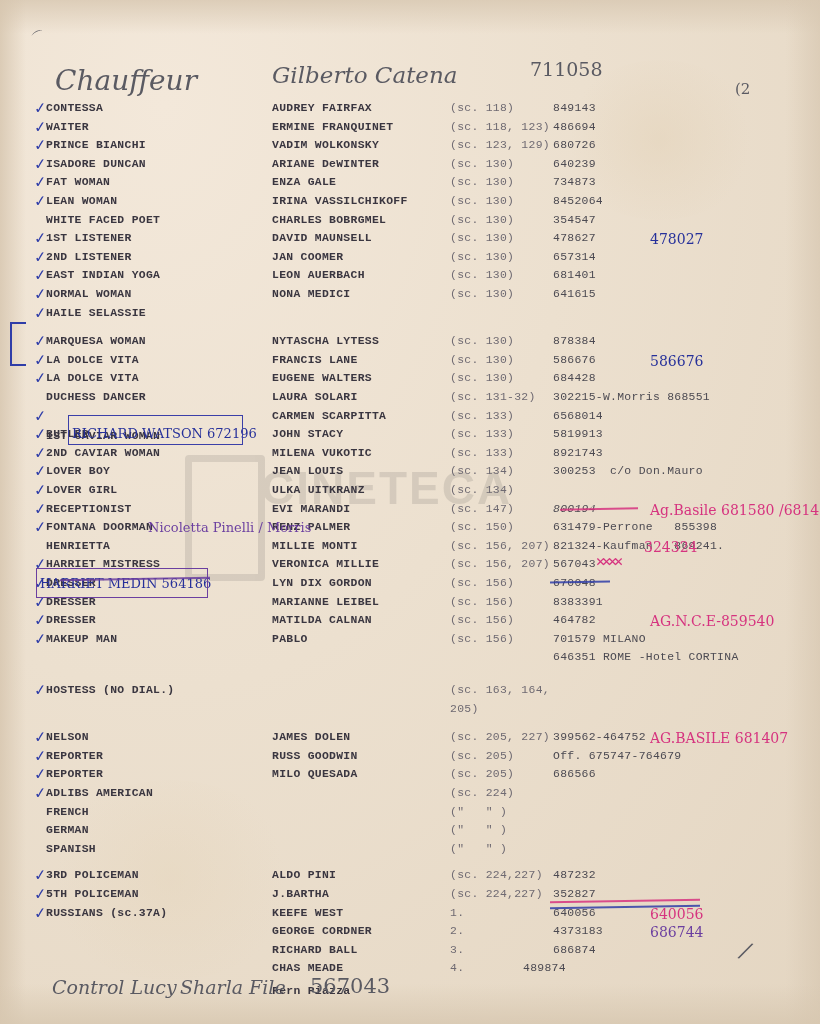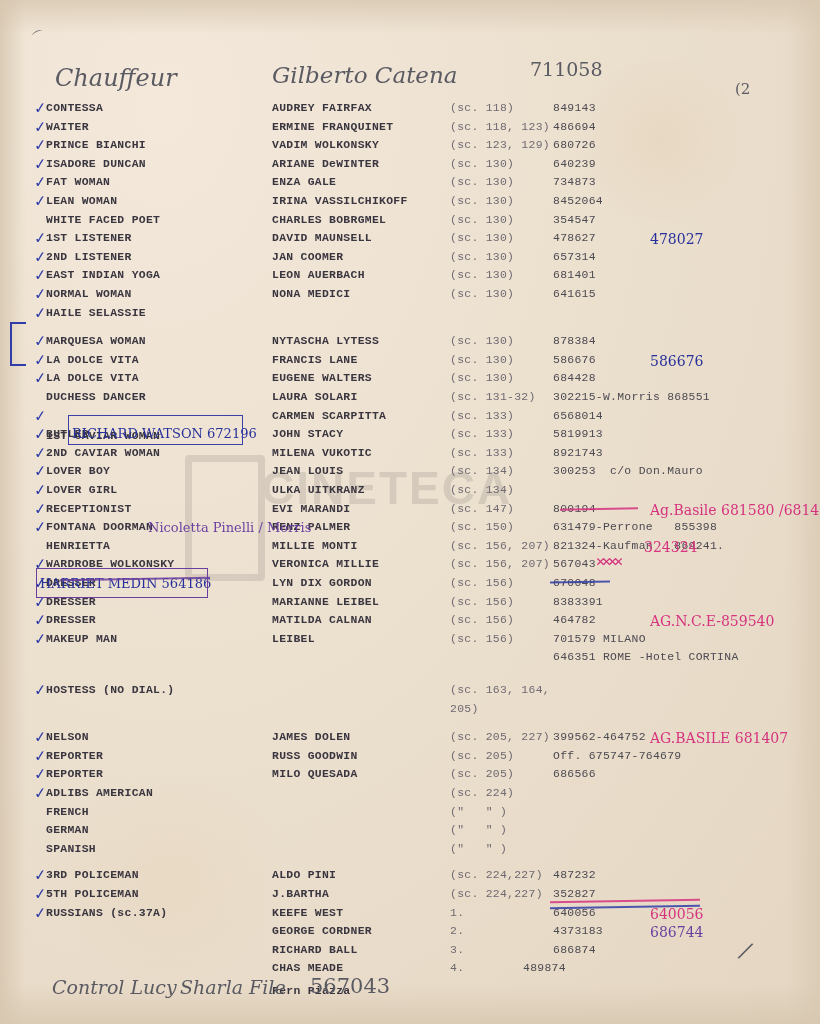--- a/index.html
+++ b/index.html
@@ -104,21 +104,21 @@
   <div class="edge-bottom"></div>
 
   <div class="stain" style="left:560px;top:60px;width:200px;height:160px;background:radial-gradient(circle,#e3d2b8 0%,rgba(227,210,184,0) 70%);opacity:.5;"></div>
   <div class="stain" style="left:40px;top:780px;width:260px;height:200px;background:radial-gradient(circle,#e5d5bb 0%,rgba(229,213,187,0) 70%);opacity:.45;"></div>
 
   <div class="watermark">
     <div class="wm-box"></div>
     <div class="wm-text">CINETECA</div>
   </div>
 
-  <div class="hand ink-pencil" style="left:55px;top:64px;font-size:24px;">Chauffeur</div>
+  <div class="hand ink-pencil" style="left:55px;top:64px;font-size:28px;">Chauffeur</div>
   <div class="hand ink-pencil" style="left:272px;top:62px;font-size:23px;">Gilberto Catena</div>
   <div class="hand ink-pencil" style="left:530px;top:58px;font-size:19px;font-style:normal;">711058</div>
   <div class="hand ink-pencil" style="left:735px;top:80px;font-size:15px;font-style:normal;">(2</div>
 
   <div class="hand ink-pencil" style="left:30px;top:30px;font-size:14px;transform:rotate(-25deg);">⌒</div>
 
   <div id="rows">
       <div class="check" style="left: 34px; top: 99px;">✓</div>
       <div class="typed bold" style="left: 46px; top: 102px;">CONTESSA</div>
       <div class="typed bold" style="left: 272px; top: 102px;">AUDREY FAIRFAX</div>
@@ -218,35 +218,35 @@
       <div class="typed faint" style="left: 450px; top: 465.4px;">(sc. 134)</div>
       <div class="typed " style="left: 553px; top: 465.4px;">300253  c/o Don.Mauro</div>
       <div class="check" style="left: 34px; top: 481px;">✓</div>
       <div class="typed bold" style="left: 46px; top: 484px;">LOVER GIRL</div>
       <div class="typed bold" style="left: 272px; top: 484px;">ULKA UITKRANZ</div>
       <div class="typed faint" style="left: 450px; top: 484px;">(sc. 134)</div>
       <div class="check" style="left: 34px; top: 499.6px;">✓</div>
       <div class="typed bold" style="left: 46px; top: 502.6px;">RECEPTIONIST</div>
       <div class="typed bold" style="left: 272px; top: 502.6px;">EVI MARANDI</div>
       <div class="typed faint" style="left: 450px; top: 502.6px;">(sc. 147)</div>
-      <div class="typed " style="left: 553px; top: 502.6px;">800194</div>
+      <div class="typed " style="left: 553px; top: 502.6px; font-style: italic;">800194</div>
       <div class="hand ink-pink" style="font-size: 14px; font-style: normal; left: 650px; top: 501.6px;">Ag.Basile 681580 /681407</div>
       <div class="check" style="left: 34px; top: 518.2px;">✓</div>
       <div class="typed bold" style="left: 46px; top: 521.2px;">FONTANA DOORMAN</div>
       <div class="typed bold" style="left: 272px; top: 521.2px;">RENZ PALMER</div>
       <div class="typed faint" style="left: 450px; top: 521.2px;">(sc. 150)</div>
       <div class="typed " style="left: 553px; top: 521.2px;">631479-Perrone   855398</div>
       <div class="hand ink-purple" style="font-size: 13px; font-style: normal; left: 148px; top: 520.2px;">Nicoletta Pinelli / Morris</div>
       <div class="typed bold" style="left: 46px; top: 539.8px;">HENRIETTA</div>
       <div class="typed bold" style="left: 272px; top: 539.8px;">MILLIE MONTI</div>
       <div class="typed faint" style="left: 450px; top: 539.8px;">(sc. 156, 207)</div>
       <div class="typed " style="left: 553px; top: 539.8px;">821324-Kaufman   869241.</div>
       <div class="hand ink-pink" style="font-size: 14px; font-style: normal; left: 644px; top: 538.8px;">324324</div>
       <div class="check" style="left: 34px; top: 555.4px;">✓</div>
-      <div class="typed bold" style="left: 46px; top: 558.4px;">WARDROBE WOLKONSKY</div>
+      <div class="typed bold" style="left: 46px; top: 558.4px;">HARRIET MISTRESS</div>
       <div class="typed bold" style="left: 272px; top: 558.4px;">VERONICA MILLIE</div>
       <div class="typed faint" style="left: 450px; top: 558.4px;">(sc. 156, 207)</div>
       <div class="typed " style="left: 553px; top: 558.4px;">567043</div>
       <div class="check" style="left: 34px; top: 574px;">✓</div>
       <div class="typed bold" style="left: 46px; top: 577px;">DRESSER</div>
       <div class="typed bold" style="left: 272px; top: 577px;">LYN DIX GORDON</div>
       <div class="typed faint" style="left: 450px; top: 577px;">(sc. 156)</div>
       <div class="typed " style="left: 553px; top: 577px;">670048</div>
       <div class="hand ink-darkblue" style="font-size: 13px; font-style: normal; left: 40px; top: 576px;">HARRIET MEDIN 564186</div>
       <div class="check" style="left: 34px; top: 592.6px;">✓</div>
@@ -255,21 +255,21 @@
       <div class="typed faint" style="left: 450px; top: 595.6px;">(sc. 156)</div>
       <div class="typed " style="left: 553px; top: 595.6px;">8383391</div>
       <div class="check" style="left: 34px; top: 611.2px;">✓</div>
       <div class="typed bold" style="left: 46px; top: 614.2px;">DRESSER</div>
       <div class="typed bold" style="left: 272px; top: 614.2px;">MATILDA CALNAN</div>
       <div class="typed faint" style="left: 450px; top: 614.2px;">(sc. 156)</div>
       <div class="typed " style="left: 553px; top: 614.2px;">464782</div>
       <div class="hand ink-pink" style="font-size: 14px; font-style: normal; left: 650px; top: 613.2px;">AG.N.C.E-859540</div>
       <div class="check" style="left: 34px; top: 629.8px;">✓</div>
       <div class="typed bold" style="left: 46px; top: 632.8px;">MAKEUP MAN</div>
-      <div class="typed bold" style="left: 272px; top: 632.8px;">LEIBEL</div>
+      <div class="typed bold" style="left: 272px; top: 632.8px;">PABLO</div>
       <div class="typed faint" style="left: 450px; top: 632.8px;">(sc. 156)</div>
       <div class="typed " style="left: 553px; top: 632.8px;">701579 MILANO</div>
       <div class="typed " style="left: 553px; top: 651.4px;">646351 ROME -Hotel CORTINA</div>
       <div class="check" style="left: 34px; top: 681px;">✓</div>
       <div class="typed bold" style="left: 46px; top: 684px;">HOSTESS (NO DIAL.)</div>
       <div class="typed faint" style="left: 450px; top: 684px;">(sc. 163, 164,</div>
       <div class="typed faint" style="left: 450px; top: 702.6px;">205)</div>
       <div class="check" style="left: 34px; top: 728.2px;">✓</div>
       <div class="typed bold" style="left: 46px; top: 731.2px;">NELSON</div>
       <div class="typed bold" style="left: 272px; top: 731.2px;">JAMES DOLEN</div>

